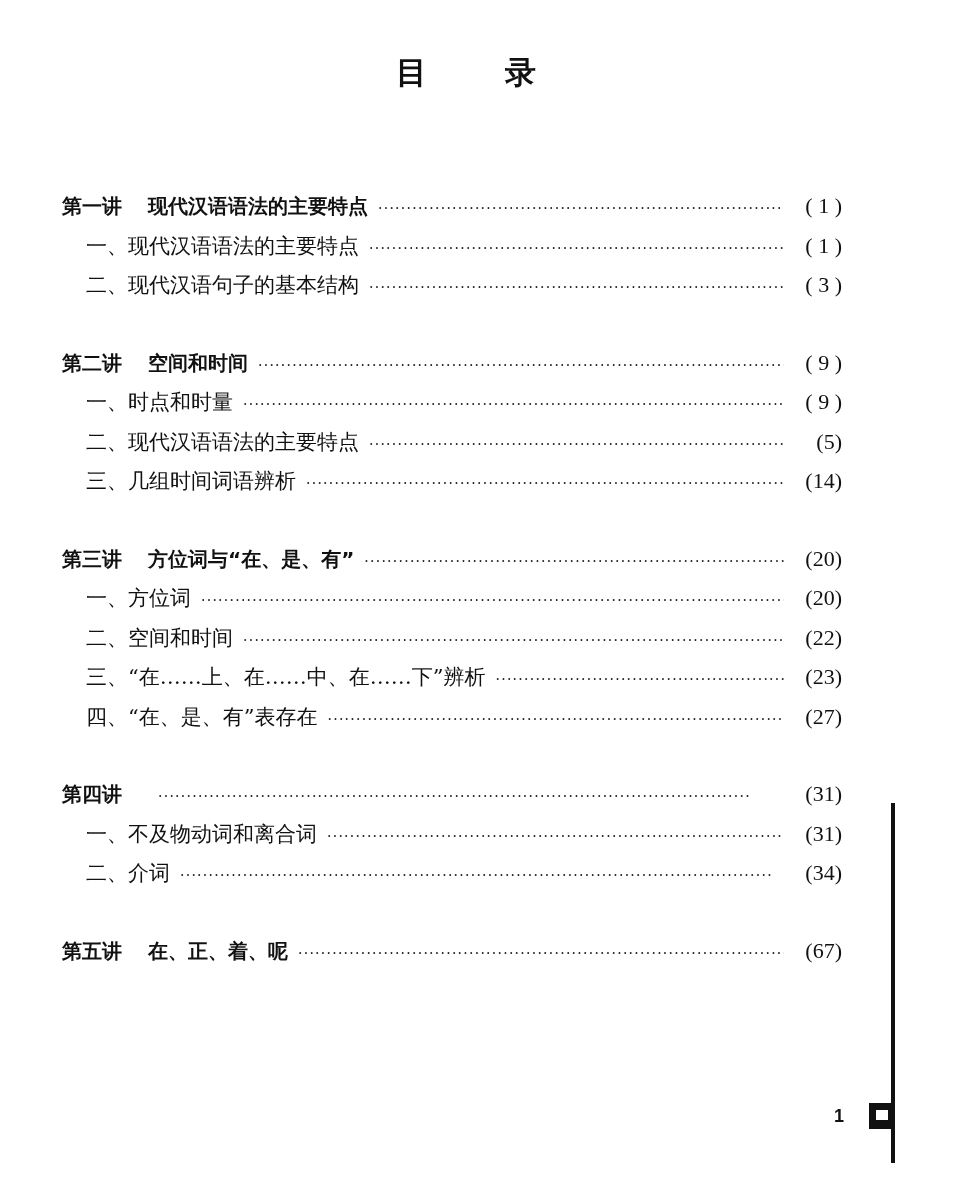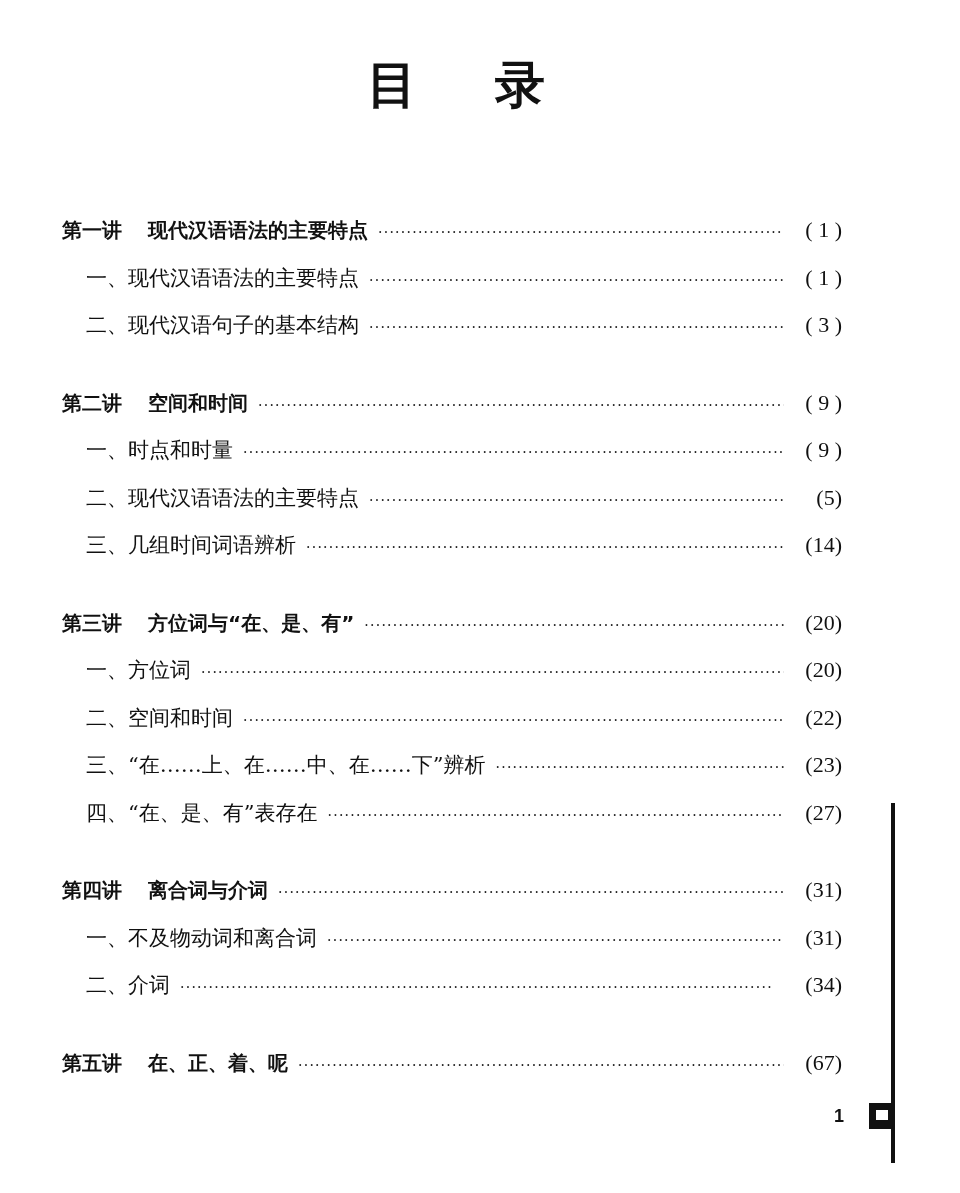--- a/index.html
+++ b/index.html
@@ -1,33 +1,33 @@
 <!DOCTYPE html>
 <html><head>
   <meta charset="utf-8">
   <style>
     html, body { margin: 0; padding: 0; background: #ffffff; }
     body {
       width: 960px; height: 1193px; position: relative; overflow: hidden;
       font-family: "DejaVu Serif", "Liberation Serif", serif; color: #111;
     }
     .title {
-      position: absolute; top: 52px; left: 6px; width: 900px;
-      text-align: center; font-size: 50px; font-weight: bold;
+      position: absolute; top: 52px; left: 16px; width: 900px;
+      text-align: center; font-size: 31px; font-weight: bold;
       font-family: "DejaVu Sans", sans-serif; letter-spacing: 0;
     }
     .title .gap { display: inline-block; width: 78px; }
     .toc { position: absolute; left: 62px; top: 186px; width: 780px; }
     .section { margin-bottom: 38px; }
     .row {
       display: flex; align-items: baseline; height: 39.5px; line-height: 39.5px;
       font-size: 21px;
     }
-    .row.chapter { font-family: "DejaVu Sans", sans-serif; font-weight: bold; font-size: 20px; margin-top: 24px; }
-    .row.sub { padding-left: 24px; margin-top: 8px; }
+    .row.chapter { font-family: "DejaVu Sans", sans-serif; font-weight: bold; font-size: 20px; }
+    .row.sub { padding-left: 24px; }
     .row .ch-num { margin-right: 26px; }
     .row .leader {
       flex: 1; margin: 0 10px; overflow: hidden; white-space: nowrap;
       font-weight: normal; font-family: "DejaVu Serif", serif; font-size: 14px;
       letter-spacing: 2.2px; color: #222;
     }
     .row .leader::before {
       content: "· · · · · · · · · · · · · · · · · · · · · · · · · · · · · · · · · · · · · · · · · · · · · · · · · · · · · · · · · · · · · · · · · · · · · · · · · · · · · · · · · · · · · · · · · · · · · · · · · · · · · · · ·";
       letter-spacing: -1.6px;
     }
@@ -126,21 +126,20 @@
     <div class="row sub">
       <span>四、“在、是、有”表存在</span>
       <span class="leader"></span>
       <span class="page">(27)</span>
     </div>
   </div>
 
   <div class="section">
     <div class="row chapter">
       <span class="ch-num">第四讲</span>
-      <span>离合词与介词</span>
       <span class="leader"></span>
       <span class="page">(31)</span>
     </div>
     <div class="row sub">
       <span>一、不及物动词和离合词</span>
       <span class="leader"></span>
       <span class="page">(31)</span>
     </div>
     <div class="row sub">
       <span>二、介词</span>

